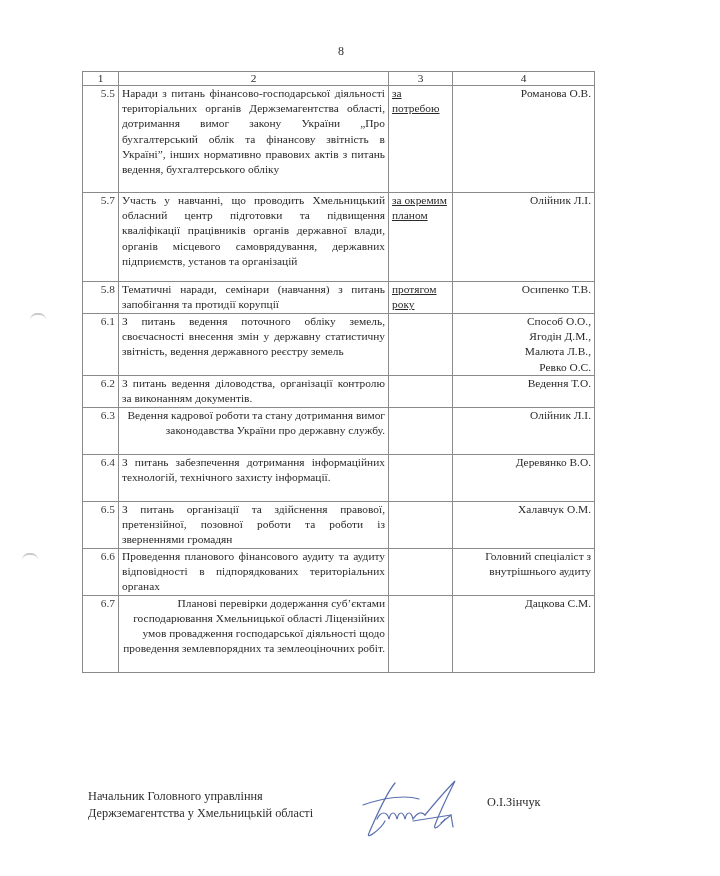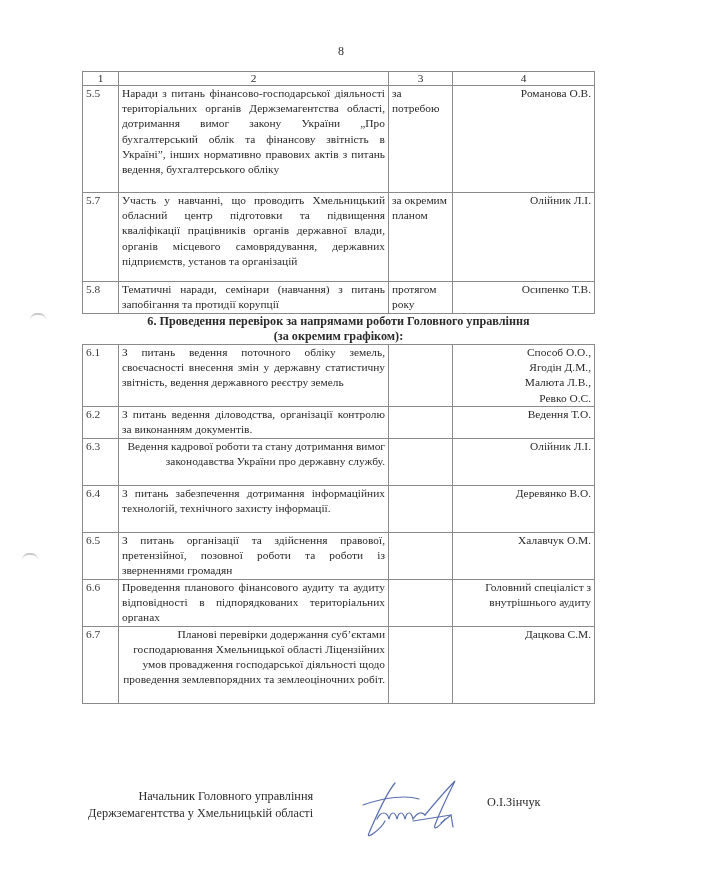--- a/index.html
+++ b/index.html
@@ -2,30 +2,30 @@
 <html><head>
 <meta charset="utf-8">
 <style>
   html, body { margin: 0; padding: 0; background: #ffffff; }
   body { width: 720px; height: 876px; position: relative; overflow: hidden;
          font-family: "Liberation Serif", "DejaVu Serif", serif; color: #2a2a2a; }
   .page-num { position: absolute; top: 44px; left: 338px; font-size: 12px; color: #333; }
   table.plan { position: absolute; left: 82px; top: 71px; border-collapse: collapse;
                width: 512px; table-layout: fixed; font-size: 11.4px; line-height: 15.2px; }
   table.plan td { border: 1px solid #8a8a8a; vertical-align: top; padding: 0 3px; }
-  td.num { width: 29px; padding-left: 4px; color: #3a3a3a; }
+  td.num { width: 29px; padding-left: 4px; color: #3a3a3a; text-align: right; }
   td.desc { text-align: justify; }
-  td.term { padding-left: 3px; }
+  td.term { padding-left: 3px; text-decoration: underline; }
   td.resp { padding-left: 6px; text-align: right; }
   tr.head td { text-align: center; line-height: 13px; }
   tr.section td { border-left: none; border-right: none; text-align: center;
                   font-weight: bold; font-size: 12.2px; line-height: 14.5px; padding: 0 0 1px 0; }
   .left-mark { position: absolute; width: 16px; height: 5px; border-top: 2px solid #c9c9c9;
                border-radius: 10px 10px 0 0; }
-  .footer { position: absolute; left: 88px; top: 788px; font-size: 12.3px; line-height: 16.5px; color: #2d2d2d; text-align: right; }
+  .footer { position: absolute; left: 88px; top: 788px; font-size: 12.3px; line-height: 16.5px; color: #2d2d2d; }
   .signer { position: absolute; left: 487px; top: 795px; font-size: 12.3px; color: #2d2d2d; }
   .signature { position: absolute; left: 355px; top: 775px; }
 </style>
 </head>
 <body>
 
 <div class="page-num">8</div>
 
 <span class="left-mark" style="left:30px; top:313px;"></span>
 <span class="left-mark" style="left:22px; top:553px;"></span>
@@ -57,26 +57,20 @@
       <td class="term">за окремим планом</td>
       <td class="resp">Олійник Л.І.</td>
     </tr>
     <tr style="height:32px">
       <td class="num">5.8</td>
       <td class="desc">Тематичні наради, семінари (навчання) з питань запобігання та протидії корупції</td>
       <td class="term">протягом року</td>
       <td class="resp">Осипенко Т.В.</td>
     </tr>
 
-    <tr class="section">
-      <td colspan="4">
-        <div>6. Проведення перевірок за напрямами роботи Головного управління</div>
-        <div>(за окремим графіком):</div>
-      </td>
-    </tr>
 
     <tr style="height:61px">
       <td class="num">6.1</td>
       <td class="desc">З питань ведення поточного обліку земель, своєчасності внесення змін у державну статистичну звітність, ведення державного реєстру земель</td>
       <td class="term"></td>
       <td class="resp">
         <div>Способ О.О.,</div>
         <div>Ягодін Д.М.,</div>
         <div>Малюта Л.В.,</div>
         <div>Ревко О.С.</div>

